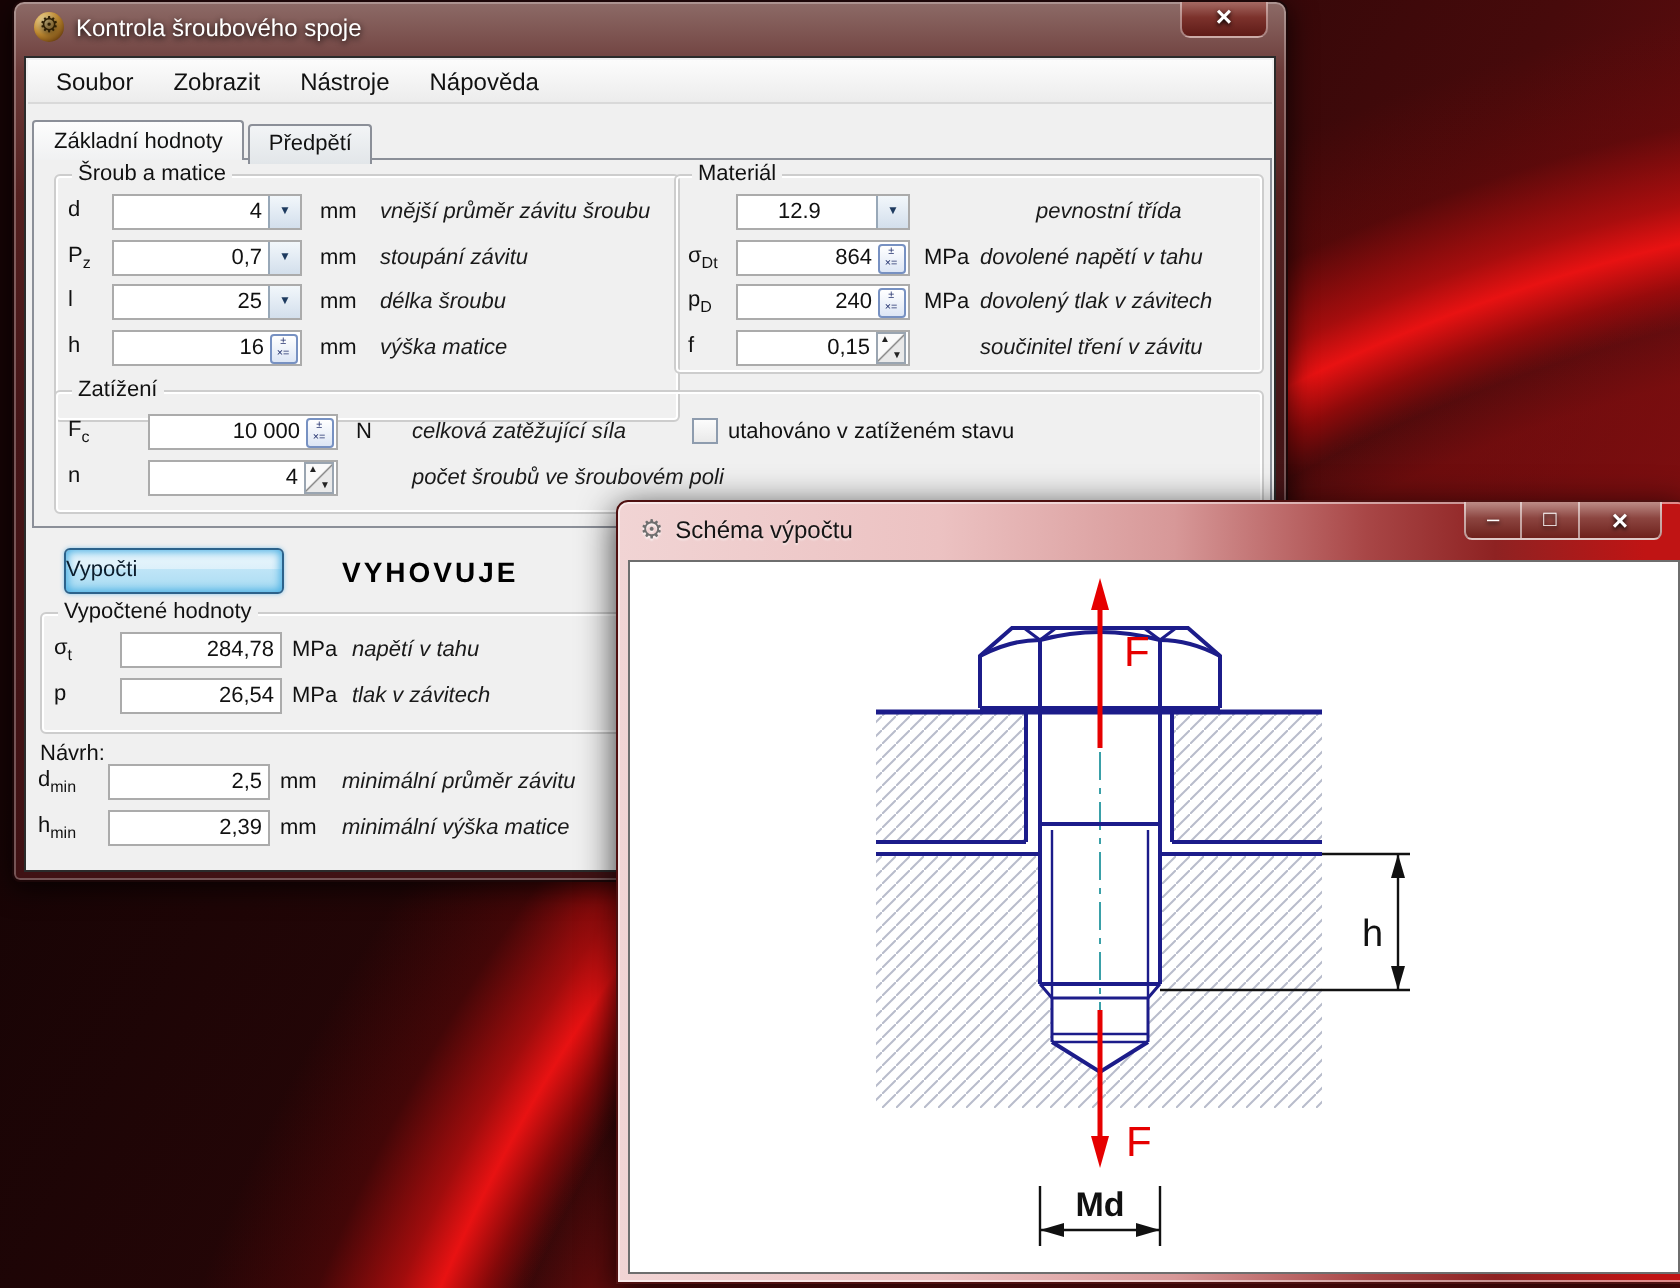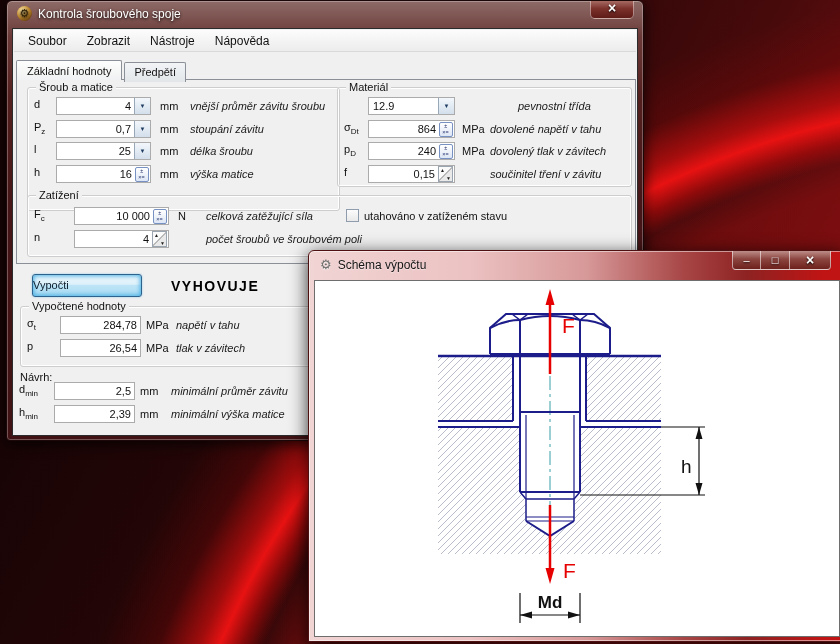--- a/index.html
+++ b/index.html
@@ -142,21 +142,21 @@
             <span class="unit">mm</span>
             <span class="desc">výška matice</span>
           </div>
         </div>
 
         <div class="grp g-mat">
           <span class="grp-t">Materiál</span>
           <div class="frow" style="top:9px">
             <span class="lab"></span>
             <span class="tbox">
-                <span class="tval" style="text-align:left;padding-left:4px">12.9</span>
+                <span class="tval" style="text-align:left;padding-left:20px">12.9</span>
                 <span class="combo-btn">▼</span>
               </span>
             <span class="unit"></span>
             <span class="desc" style="margin-left:29px">pevnostní třída</span>
           </div>
           <div class="frow" style="top:32px">
             <span class="lab"><span>σ</span><sub>Dt</sub></span>
             <span class="tbox">
                 <span class="tval">864</span>
                 <span class="calc-ico">

